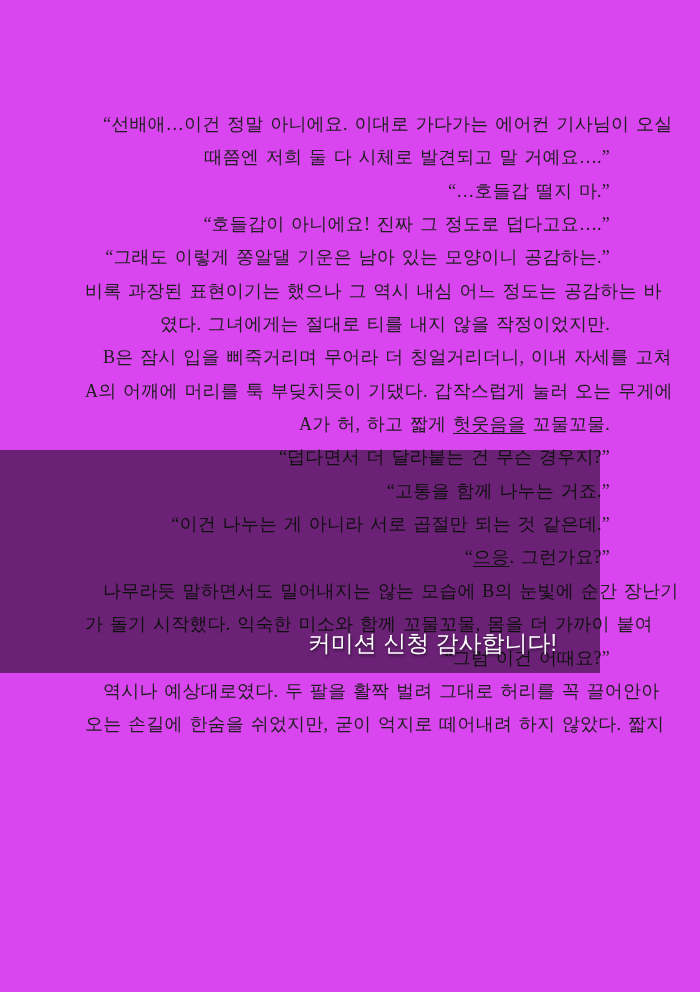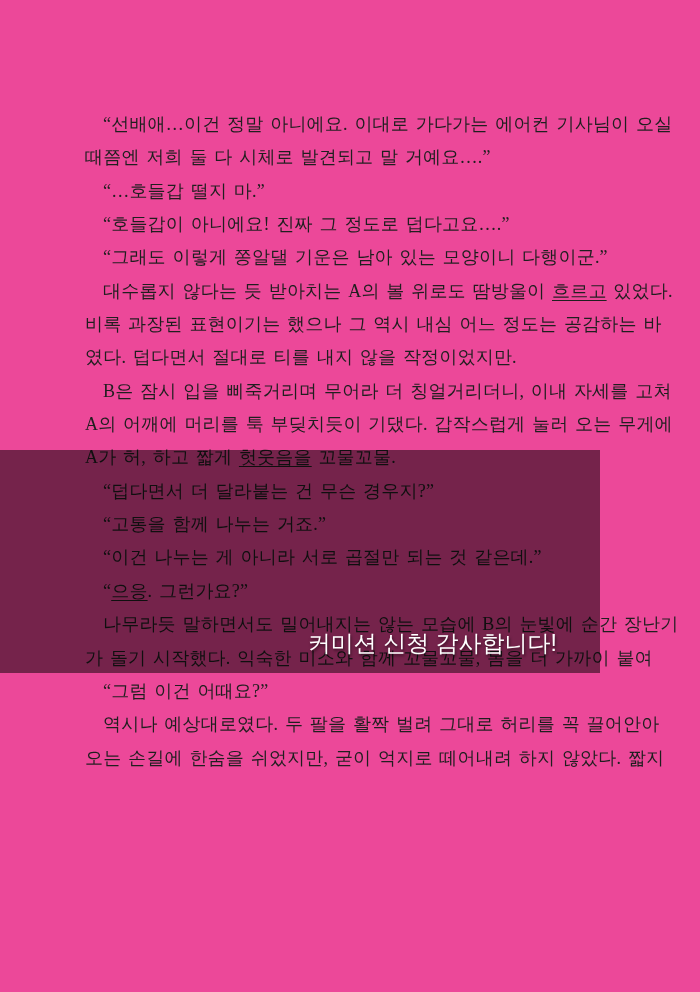--- a/index.html
+++ b/index.html
@@ -10,21 +10,22 @@
     width: 700px;
     height: 992px;
     background: #ffffff;
     position: relative;
     overflow: hidden;
     font-family: "Liberation Serif", "DejaVu Serif", serif;
   }
   .page {
     position: absolute;
     inset: 0;
-    background: #ec4899;
+    background: #d946ef;
+    text-align: right;
   }
   .text-block {
     position: absolute;
     left: 85px;
     top: 108px;
     width: 525px;
     color: #1f1f1f;
   }
   .line {
     font-size: 18px;
@@ -66,24 +67,23 @@
 <body>
 
 <div class="page">
 
   <div class="text-block">
 
   <div class="line indent"><span>“선배애…이건 정말 아니에요. 이대로 가다가는 에어컨 기사님이 오실</span></div>
       <div class="line"><span>때쯤엔 저희 둘 다 시체로 발견되고 말 거예요….”</span></div>
       <div class="line indent"><span>“…호들갑 떨지 마.”</span></div>
       <div class="line indent"><span>“호들갑이 아니에요! 진짜 그 정도로 덥다고요….”</span></div>
-      <div class="line indent"><span>“그래도 이렇게 쫑알댈 기운은 남아 있는 모양이니 다행이군.”</span></div>
-      <div class="line indent"><span>대수롭지 않다는 듯 받아치는 A의 볼 위로도 땀방울이 </span><span class="seg-u">흐르고</span><span> 있었다.</span></div>
+      <div class="line indent"><span>“그래도 이렇게 쫑알댈 기운은 남아 있는 모양이니 공감하는.”</span></div>
       <div class="line"><span>비록 과장된 표현이기는 했으나 그 역시 내심 어느 정도는 공감하는 바</span></div>
-      <div class="line"><span>였다. 덥다면서 절대로 티를 내지 않을 작정이었지만.</span></div>
+      <div class="line"><span>였다. 그녀에게는 절대로 티를 내지 않을 작정이었지만.</span></div>
       <div class="line indent"><span>B은 잠시 입을 삐죽거리며 무어라 더 칭얼거리더니, 이내 자세를 고쳐</span></div>
       <div class="line"><span>A의 어깨에 머리를 툭 부딪치듯이 기댔다. 갑작스럽게 눌러 오는 무게에</span></div>
       <div class="line"><span>A가 허, 하고 짧게 </span><span class="seg-u">헛웃음을</span><span> 꼬물꼬물.</span></div>
       <div class="line indent"><span>“덥다면서 더 달라붙는 건 무슨 경우지?”</span></div>
       <div class="line indent"><span>“고통을 함께 나누는 거죠.”</span></div>
       <div class="line indent"><span>“이건 나누는 게 아니라 서로 곱절만 되는 것 같은데.”</span></div>
       <div class="line indent"><span>“</span><span class="seg-u">으응</span><span>. 그런가요?”</span></div>
       <div class="line indent"><span>나무라듯 말하면서도 밀어내지는 않는 모습에 B의 눈빛에 순간 장난기</span></div>
       <div class="line"><span>가 돌기 시작했다. 익숙한 미소와 함께 꼬물꼬물, 몸을 더 가까이 붙여</span></div>
       <div class="line indent"><span>“그럼 이건 어때요?”</span></div>

